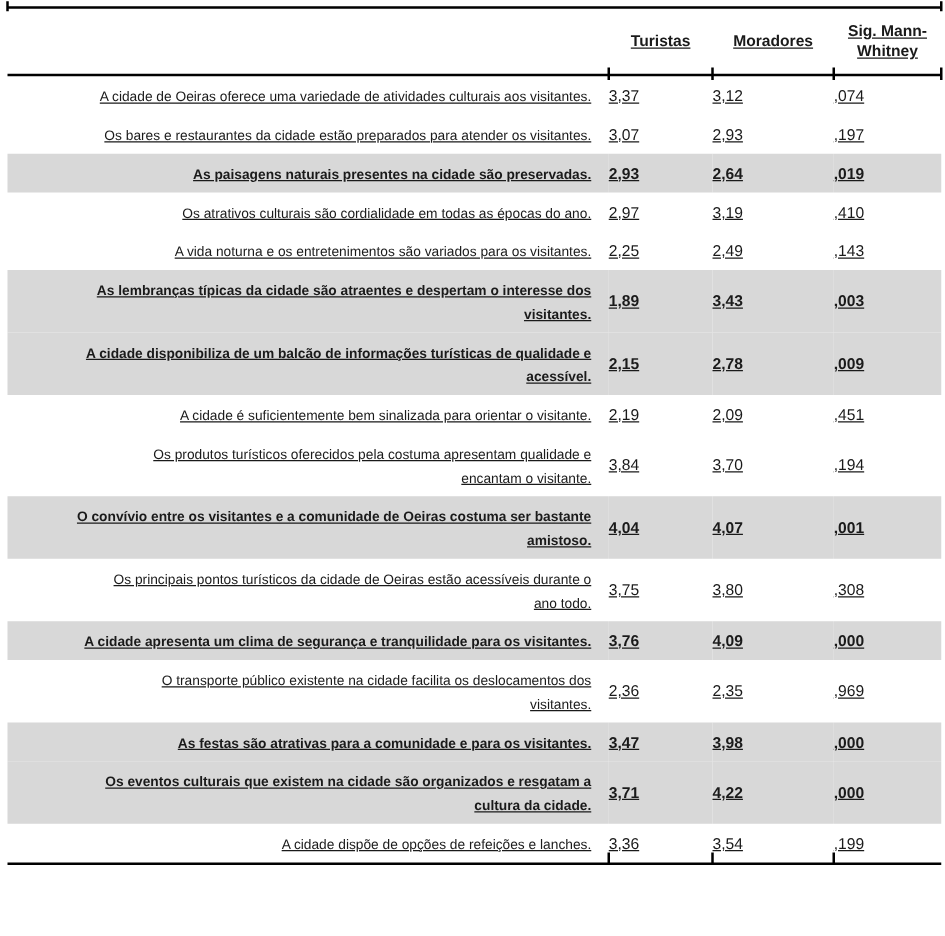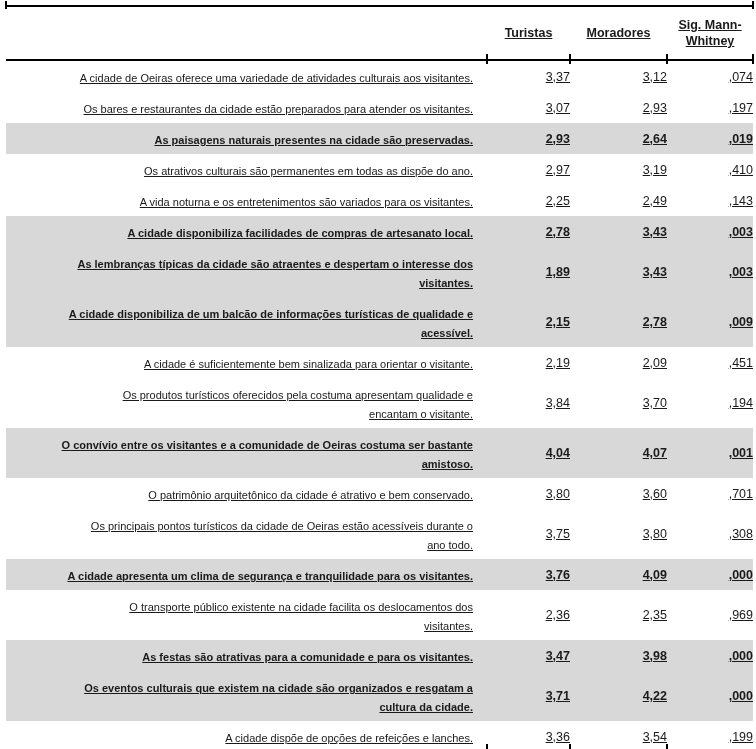--- a/index.html
+++ b/index.html
@@ -55,21 +55,21 @@
   td { vertical-align: middle; position: relative; }
   td.stmt {
     font-size: 11px;
     line-height: 19px;
     padding: 8px 14px 4px 2px;
     white-space: pre;
     text-align: right;
   }
   td.num {
     font-size: 12.5px;
-    text-align: right;
+    text-align: left;
     padding: 4px 0;
   }
   tr.hl td { background: var(--hl, #d8d8d8); font-weight: 700; }
 
   
   tbody tr:last-child td:nth-child(n+2)::after {
     content: ""; position: absolute;
     left: -1px; bottom: -1px; width: 2px; height: 9px;
     background: var(--rule, #000);
   }
@@ -116,36 +116,30 @@
           <td class="num">2,93</td>
           <td class="num">,197</td>
         </tr>
         <tr class="hl">
           <td class="stmt">As paisagens naturais presentes na cidade são preservadas.</td>
           <td class="num">2,93</td>
           <td class="num">2,64</td>
           <td class="num">,019</td>
         </tr>
         <tr>
-          <td class="stmt">Os atrativos culturais são permanentes em todas as dispõe do ano.</td>
+          <td class="stmt">Os atrativos culturais são cordialidade em todas as épocas do ano.</td>
           <td class="num">2,97</td>
           <td class="num">3,19</td>
           <td class="num">,410</td>
         </tr>
         <tr>
           <td class="stmt">A vida noturna e os entretenimentos são variados para os visitantes.</td>
           <td class="num">2,25</td>
           <td class="num">2,49</td>
           <td class="num">,143</td>
-        </tr>
-        <tr class="hl">
-          <td class="stmt">A cidade disponibiliza facilidades de compras de artesanato local.</td>
-          <td class="num">2,78</td>
-          <td class="num">3,43</td>
-          <td class="num">,003</td>
         </tr>
         <tr class="hl">
           <td class="stmt">As lembranças típicas da cidade são atraentes e despertam o interesse dos
 visitantes.</td>
           <td class="num">1,89</td>
           <td class="num">3,43</td>
           <td class="num">,003</td>
         </tr>
         <tr class="hl">
           <td class="stmt">A cidade disponibiliza de um balcão de informações turísticas de qualidade e
@@ -168,26 +162,20 @@
           <td class="num">,194</td>
         </tr>
         <tr class="hl">
           <td class="stmt">O convívio entre os visitantes e a comunidade de Oeiras costuma ser bastante
 amistoso.</td>
           <td class="num">4,04</td>
           <td class="num">4,07</td>
           <td class="num">,001</td>
         </tr>
         <tr>
-          <td class="stmt">O patrimônio arquitetônico da cidade é atrativo e bem conservado.</td>
-          <td class="num">3,80</td>
-          <td class="num">3,60</td>
-          <td class="num">,701</td>
-        </tr>
-        <tr>
           <td class="stmt">Os principais pontos turísticos da cidade de Oeiras estão acessíveis durante o
 ano todo.</td>
           <td class="num">3,75</td>
           <td class="num">3,80</td>
           <td class="num">,308</td>
         </tr>
         <tr class="hl">
           <td class="stmt">A cidade apresenta um clima de segurança e tranquilidade para os visitantes.</td>
           <td class="num">3,76</td>
           <td class="num">4,09</td>

